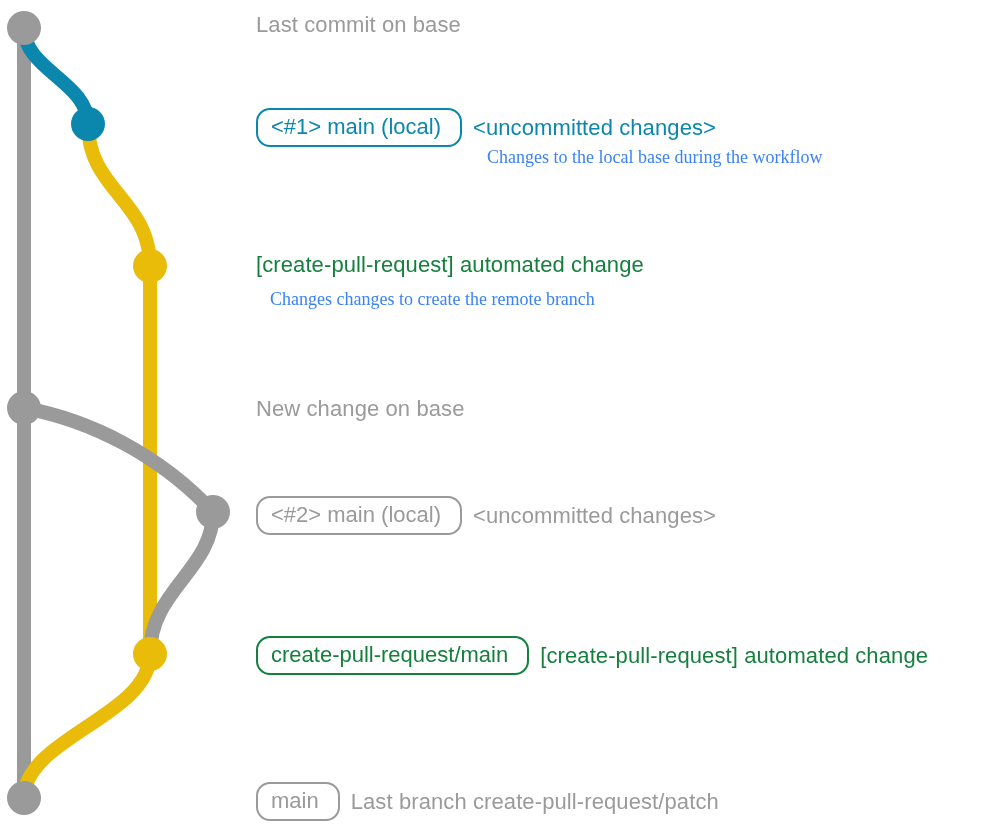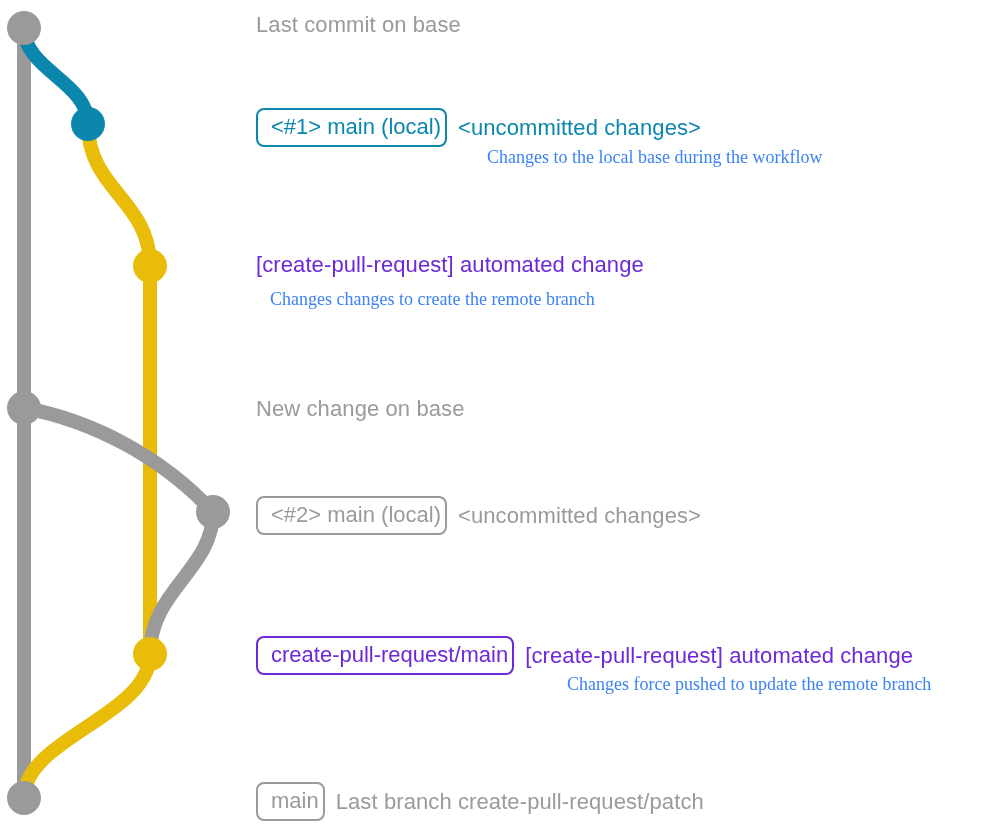--- a/index.html
+++ b/index.html
@@ -44,35 +44,35 @@
     position: absolute;
     font-family: "Liberation Serif", serif;
     font-size: 18px;
     color: #3b82f6;
     white-space: nowrap;
   }
   .badge {
     display: inline-block;
     vertical-align: middle;
     border: 2px solid currentColor;
-    border-radius: 8px;
-    padding: 5px 4px 6px 13px;
+    border-radius: 14px;
+    padding: 5px 19px 6px 13px;
     font-family: "Liberation Sans", sans-serif;
     font-size: 22px;
     line-height: 24px;
     background: #ffffff;
     box-sizing: border-box;
   }
   .badge-gap {
     display: inline-block;
     width: 11px;
   }
   .c-gray   { color: #9a9a9a; }
   .c-blue   { color: #0b87ad; }
-  .c-yellow { color: #6d28d9; }
+  .c-yellow { color: #15803d; }
 </style>
 </head>
 <body>
 
 <svg id="graph-canvas" viewBox="0 0 981 827" xmlns="http://www.w3.org/2000/svg">
   <g fill="none" stroke-linecap="round" stroke-width="14">
 
     <path stroke="#9a9a9a" d="M24,28 L24,408"></path>
     <path stroke="#9a9a9a" d="M24,408 L24,798"></path>
 
@@ -120,19 +120,18 @@
     <span class="headline c-gray">New change on base</span>
   </div>
 
   <div class="row" style="left:256px; top:496px;text-align:center;">
     <span class="badge c-gray">&lt;#2&gt; main (local)</span><span class="badge-gap"></span><span class="headline c-gray">&lt;uncommitted changes&gt;</span>
   </div>
 
   <div class="row" style="left:256px; top:636px;">
     <span class="badge c-yellow">create-pull-request/main</span><span class="badge-gap"></span><span class="headline c-yellow">[create-pull-request] automated change</span>
   </div>
-  <div class="subtext" style="left:567px; top:674px;">Changes force pushed to update the remote branch</div>
 
   <div class="row" style="left:256px; top:782px;">
     <span class="badge c-gray">main</span><span class="badge-gap"></span><span class="headline c-gray">Last branch create-pull-request/patch</span>
   </div>
 
 </div>
 
 </body></html>

